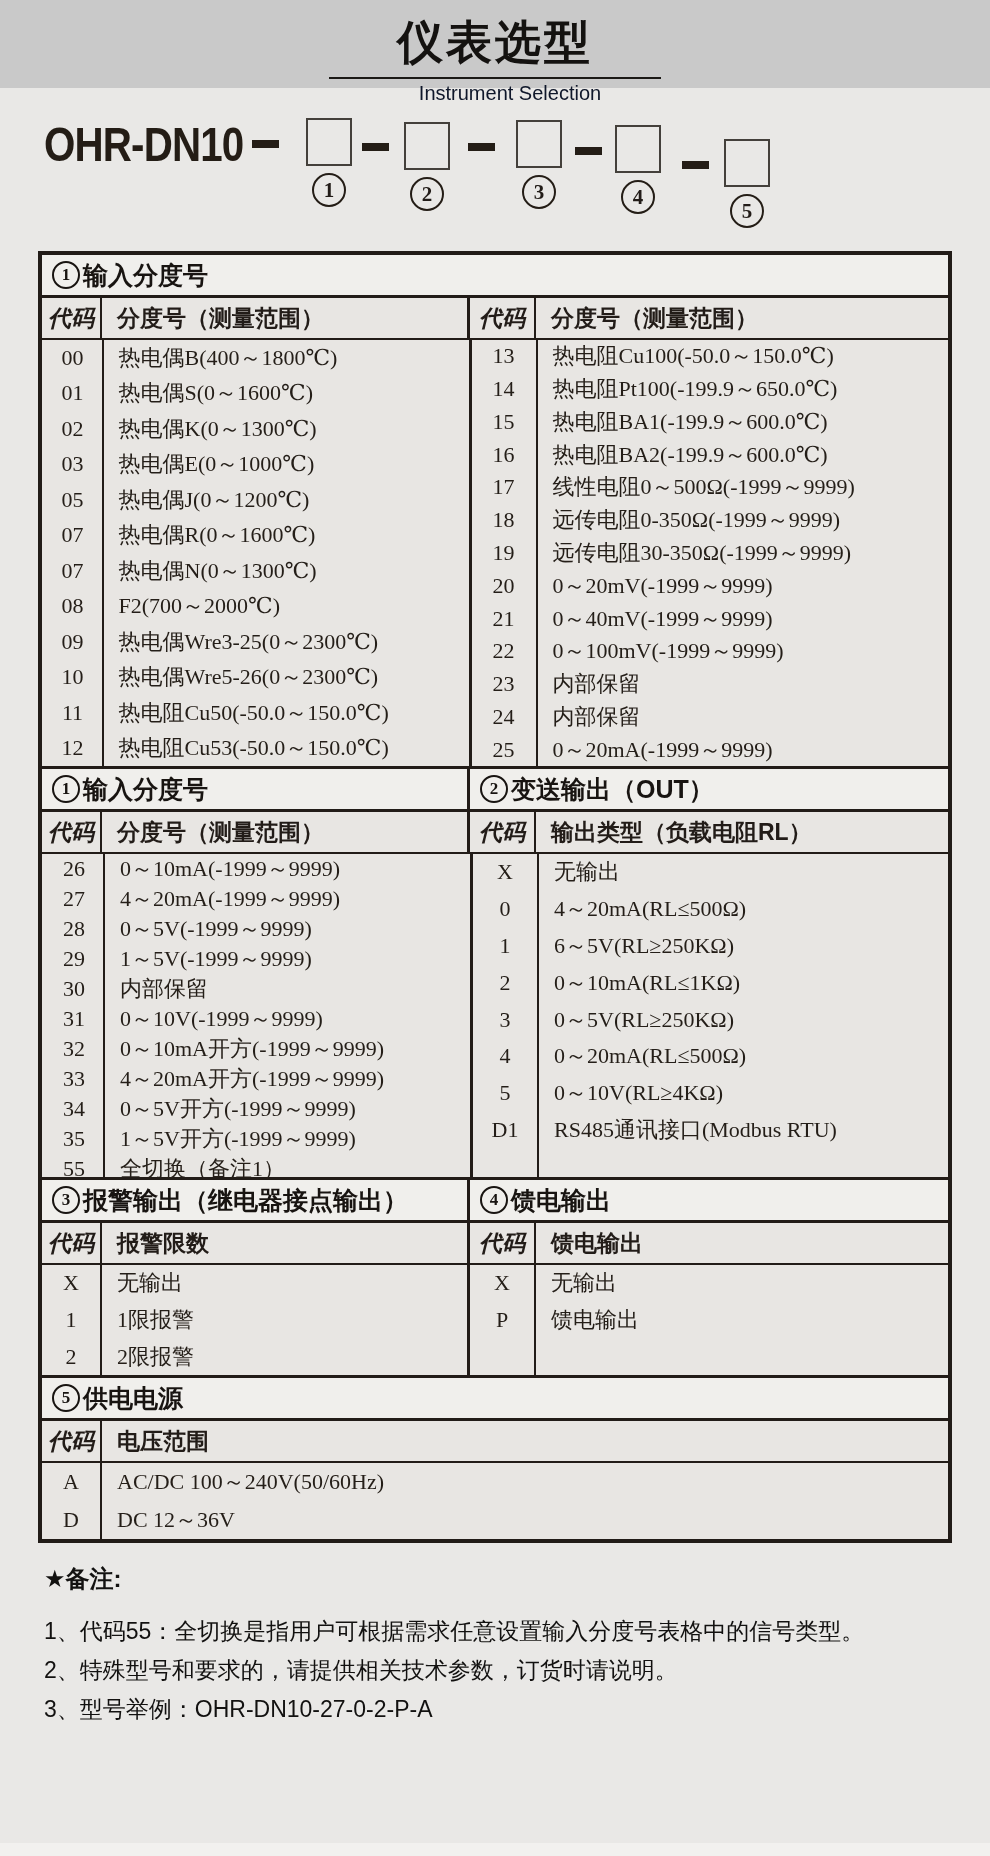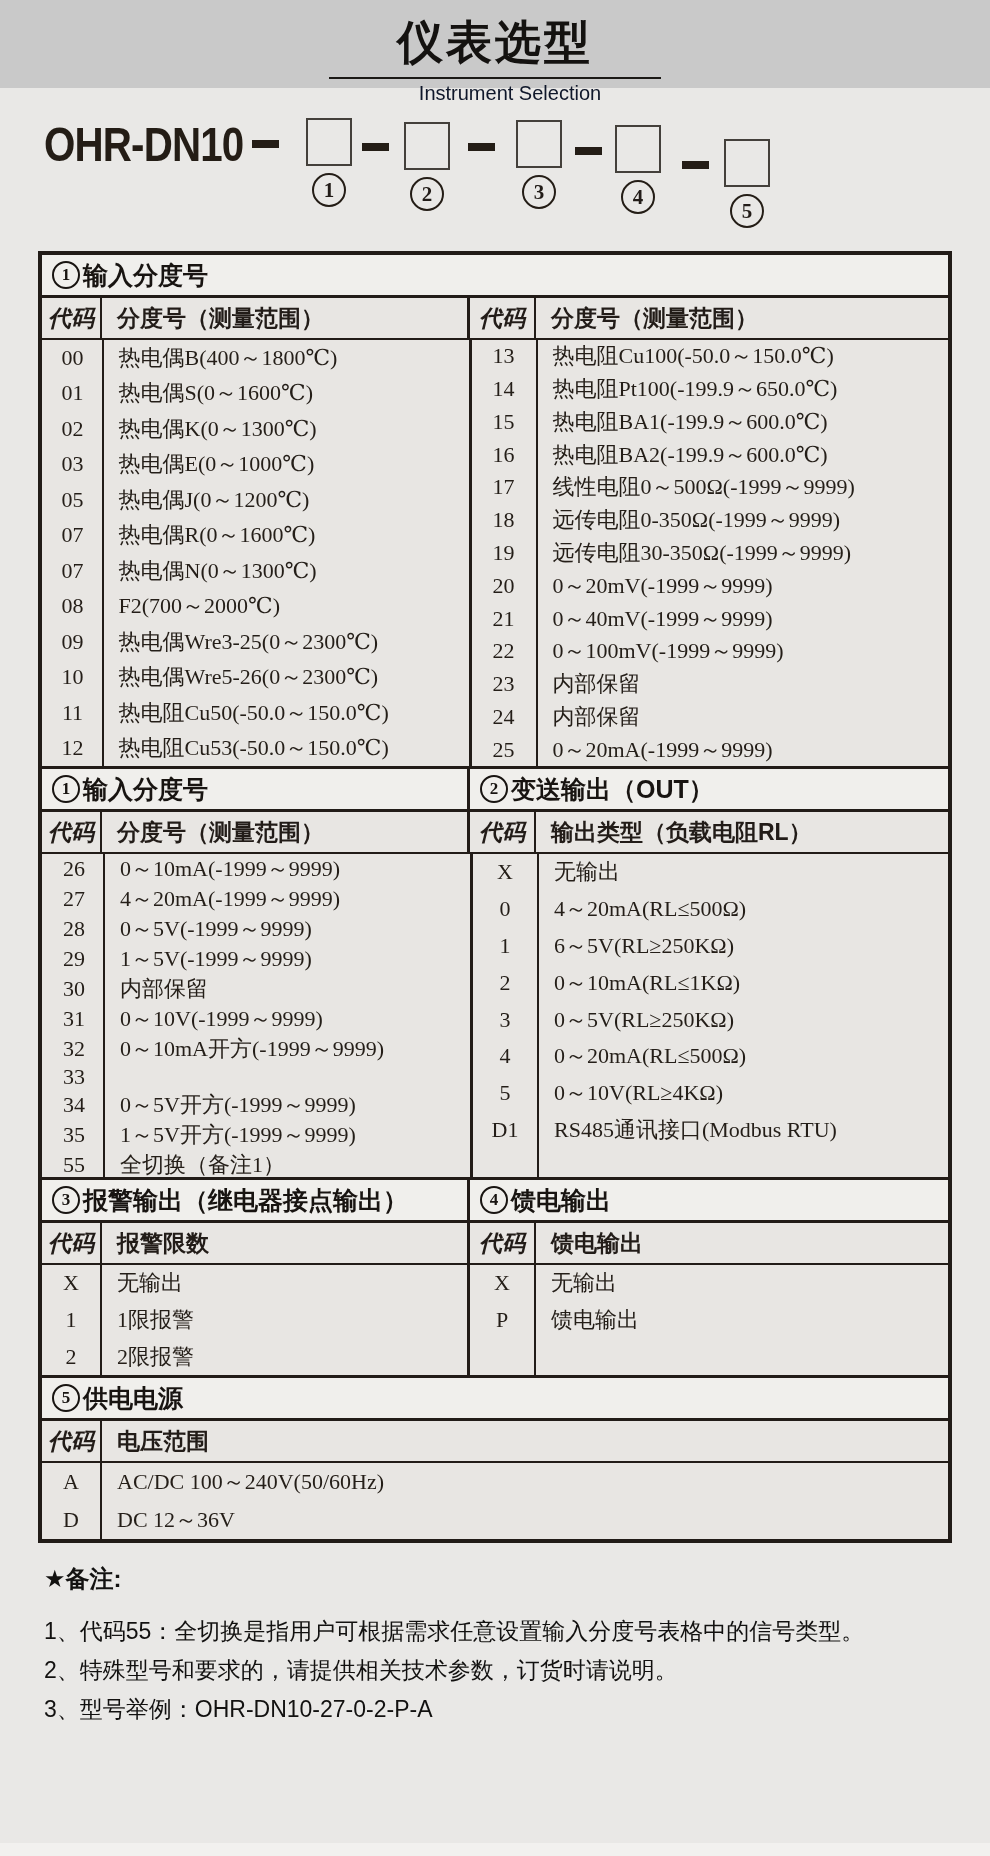--- a/index.html
+++ b/index.html
@@ -359,20 +359,21 @@
           <span class="desc-c">0～10V(-1999～9999)</span>
         </div>
 
         <div class="brow">
           <span class="code-w58">32</span>
           <span class="desc-c">0～10mA开方(-1999～9999)</span>
         </div>
 
         <div class="brow">
           <span class="code-w58">33</span>
+          <span class="desc-c">4～20mA开方(-1999～9999)</span>
         </div>
 
         <div class="brow">
           <span class="code-w58">34</span>
           <span class="desc-c">0～5V开方(-1999～9999)</span>
         </div>
 
         <div class="brow">
           <span class="code-w58">35</span>
           <span class="desc-c">1～5V开方(-1999～9999)</span>

